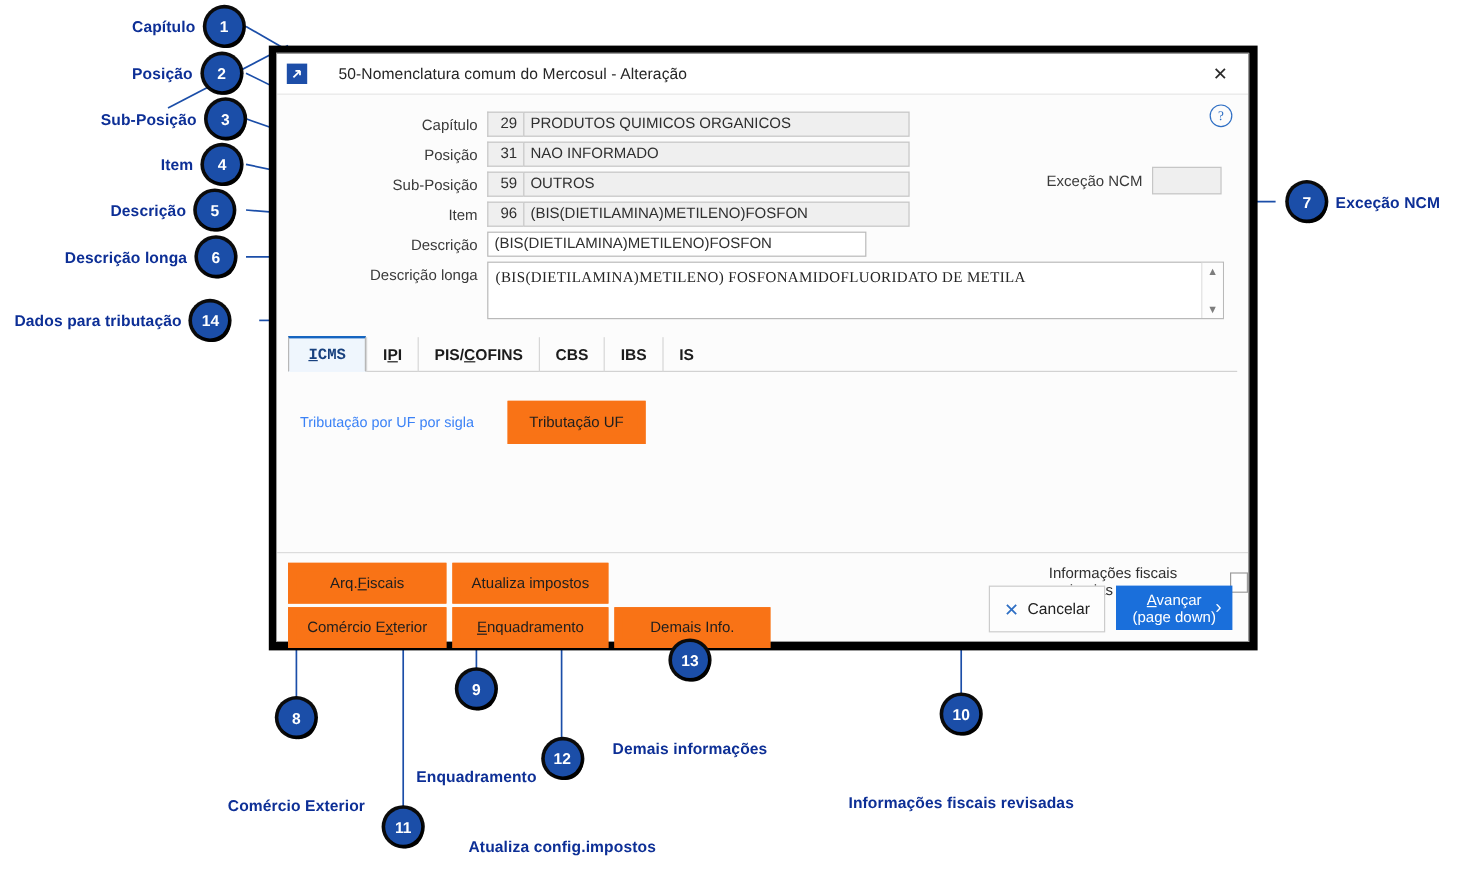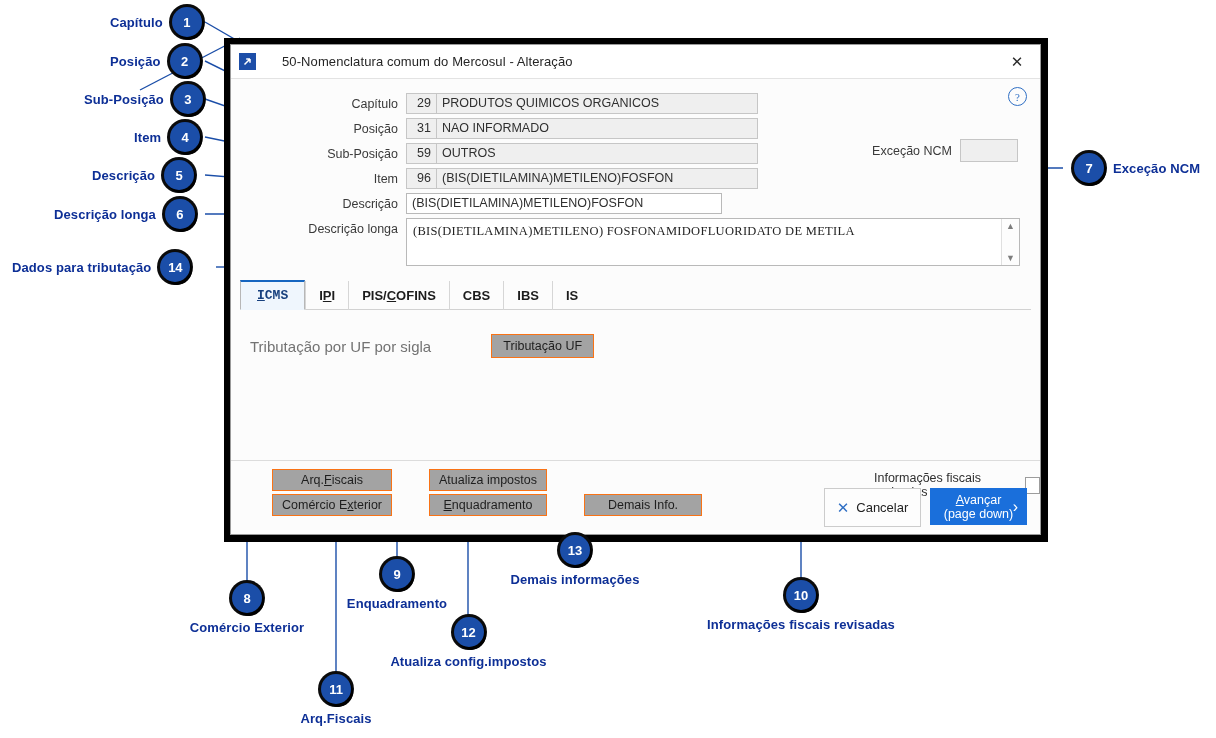--- a/index.html
+++ b/index.html
@@ -18,21 +18,21 @@
   .badge{
     width:30px;height:30px;border-radius:50%;
     background:#1b4ea8;color:#ffffff;
     font-size:13px;font-weight:bold;
     display:flex;align-items:center;justify-content:center;
     box-shadow:2px 3px 0 0 #000000, 0 0 0 3px #0b0b0b;
     position:relative;z-index:3;
   }
   .callout.left .cap{margin-right:9px;text-align:right;}
   .callout.right .cap{margin-left:9px;}
-  .callout.stack{flex-direction:column;align-items:center;}
+  .callout.stack{flex-direction:column;align-items:center;gap:44px;}
   .callout.stack .cap{margin-top:7px;}
 
   
   #dialog{
     position:absolute;left:224px;top:38px;width:824px;height:504px;
     background:#000000;
     box-sizing:border-box;
     padding:6px 7px 7px 6px;
     z-index:2;
   }
@@ -125,24 +125,24 @@
     border-top:2px solid #1565c0;color:#17407e;border-left:1px solid #b7b7b7;
     padding:6px 16px;
     font-family:Liberation Mono, monospace;
   }
   .tab u{text-decoration:underline;}
   .tabline{height:1px;background:#d2d2d2;margin-right:9px;}
   .tabpanel{
     flex:1 1 auto;background:#fcfcfc;padding:24px 0 0 9px;position:relative;
   }
   .trib-row{display:flex;align-items:center;padding-left:10px;}
-  .trib-label{font-size:15px;color:#737373;margin-right:28px;}
+  .trib-label{font-size:12px;color:#3b82f6;margin-right:28px;}
   .btn{
-    background:#a3a3a3;border:1px solid #f97316;font-size:12.5px;color:#1e1e1e;
-    display:inline-flex;align-items:center;justify-content:center;margin-left:32px;
+    background:#f97316;border:7px solid #f97316;font-size:12.5px;color:#1e1e1e;
+    display:inline-flex;align-items:center;justify-content:center;
   }
   .trib-btn{width:101px;height:22px;}
 
   
   .footer{
     flex:0 0 auto;border-top:1px solid #dcdcdc;background:#fcfcfc;
     padding:9px 13px 10px 9px;position:relative;height:74px;box-sizing:border-box;
   }
   .fbtns{position:absolute;left:9px;top:8px;}
   .fbtn-row{display:flex;margin-bottom:3px;}

